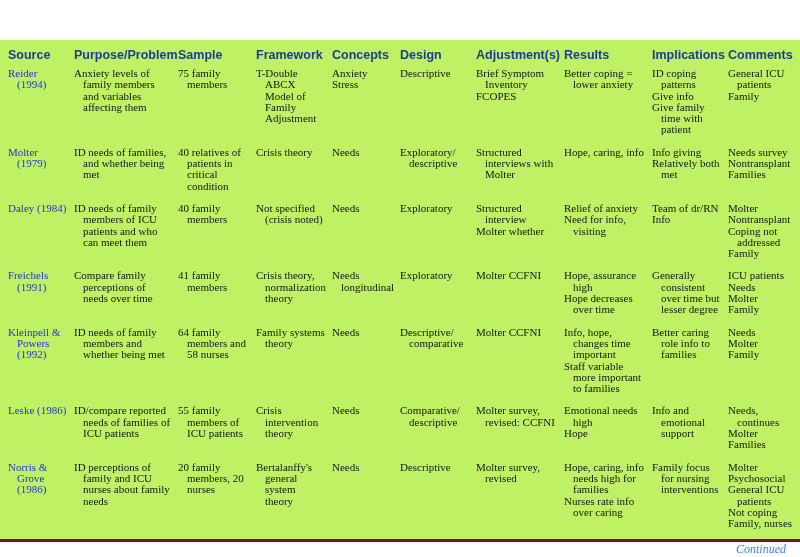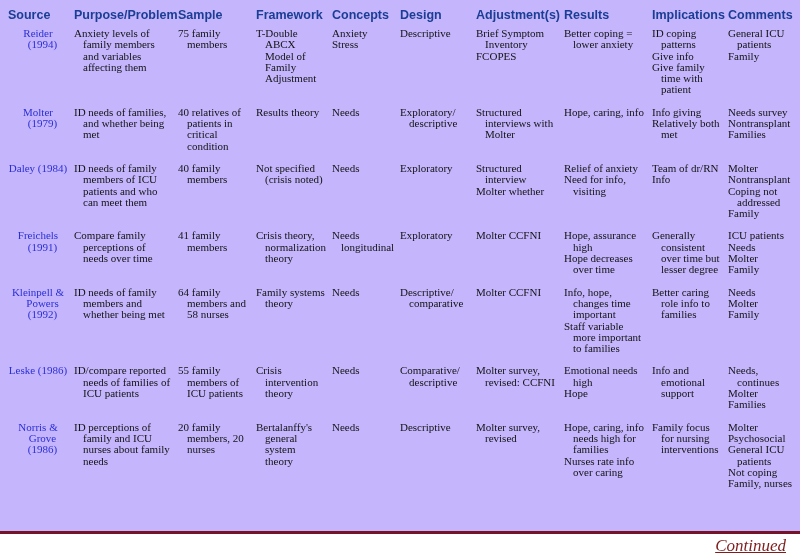--- a/index.html
+++ b/index.html
@@ -4,24 +4,25 @@
 <style>
   * { margin:0; padding:0; box-sizing:border-box; }
   html,body { width:800px; height:557px; }
   body {
     font-family:"Liberation Serif", serif;
     background:#ffffff;
     overflow:hidden;
   }
   .page { width:800px; height:557px; display:flex; flex-direction:column; }
   .table-area {
-    background:#c4b5fd;
+    background:#bef264;
     height:531px;
     overflow:hidden;
     padding:8px 0 0 8px;
+    margin-top:40px;
   }
   table { border-collapse:collapse; table-layout:fixed; width:792px; }
   th {
     font-family:"Liberation Sans", sans-serif;
     font-weight:bold;
     color:#1b3e94;
     font-size:12.5px;
     text-align:left;
     vertical-align:top;
     padding:0 4px 5px 0;
@@ -35,32 +36,31 @@
     color:#141414;
     padding:1px 6px 10px 0;
   }
   .item { padding-left:9px; text-indent:-9px; }
   .source-link {
     display:block;
     color:#2b2fd4;
     padding-left:9px;
     text-indent:-9px;
     cursor:pointer;
-    text-align:center;
   }
   .rule { height:3px; background:#771327; width:800px; }
   .footer {
     flex:1;
     background:#ffffff;
     display:flex;
     justify-content:flex-end;
     align-items:center;
     padding-right:14px;
   }
-  .continued { font-style:italic; font-size:17px; color:#7f1d1d;text-decoration:underline; }
+  .continued { font-style:italic; font-size:12px; color:#3b82f6; }
 </style>
 </head>
 <body>
 
 <div class="page">
   <div class="table-area">
     <table>
       <colgroup>
         <col style="width:66px">
           <col style="width:104px">
@@ -129,21 +129,21 @@
             <td>
               <span class="source-link">Molter (1979)</span>
             </td>
             <td>
               <div class="item">ID needs of families, and whether being met</div>
             </td>
             <td>
               <div class="item">40 relatives of patients in critical condition</div>
             </td>
             <td>
-              <div class="item">Results theory</div>
+              <div class="item">Crisis theory</div>
             </td>
             <td>
               <div class="item">Needs</div>
             </td>
             <td>
               <div class="item">Exploratory/​descriptive</div>
             </td>
             <td>
               <div class="item">Structured interviews with Molter</div>
             </td>

